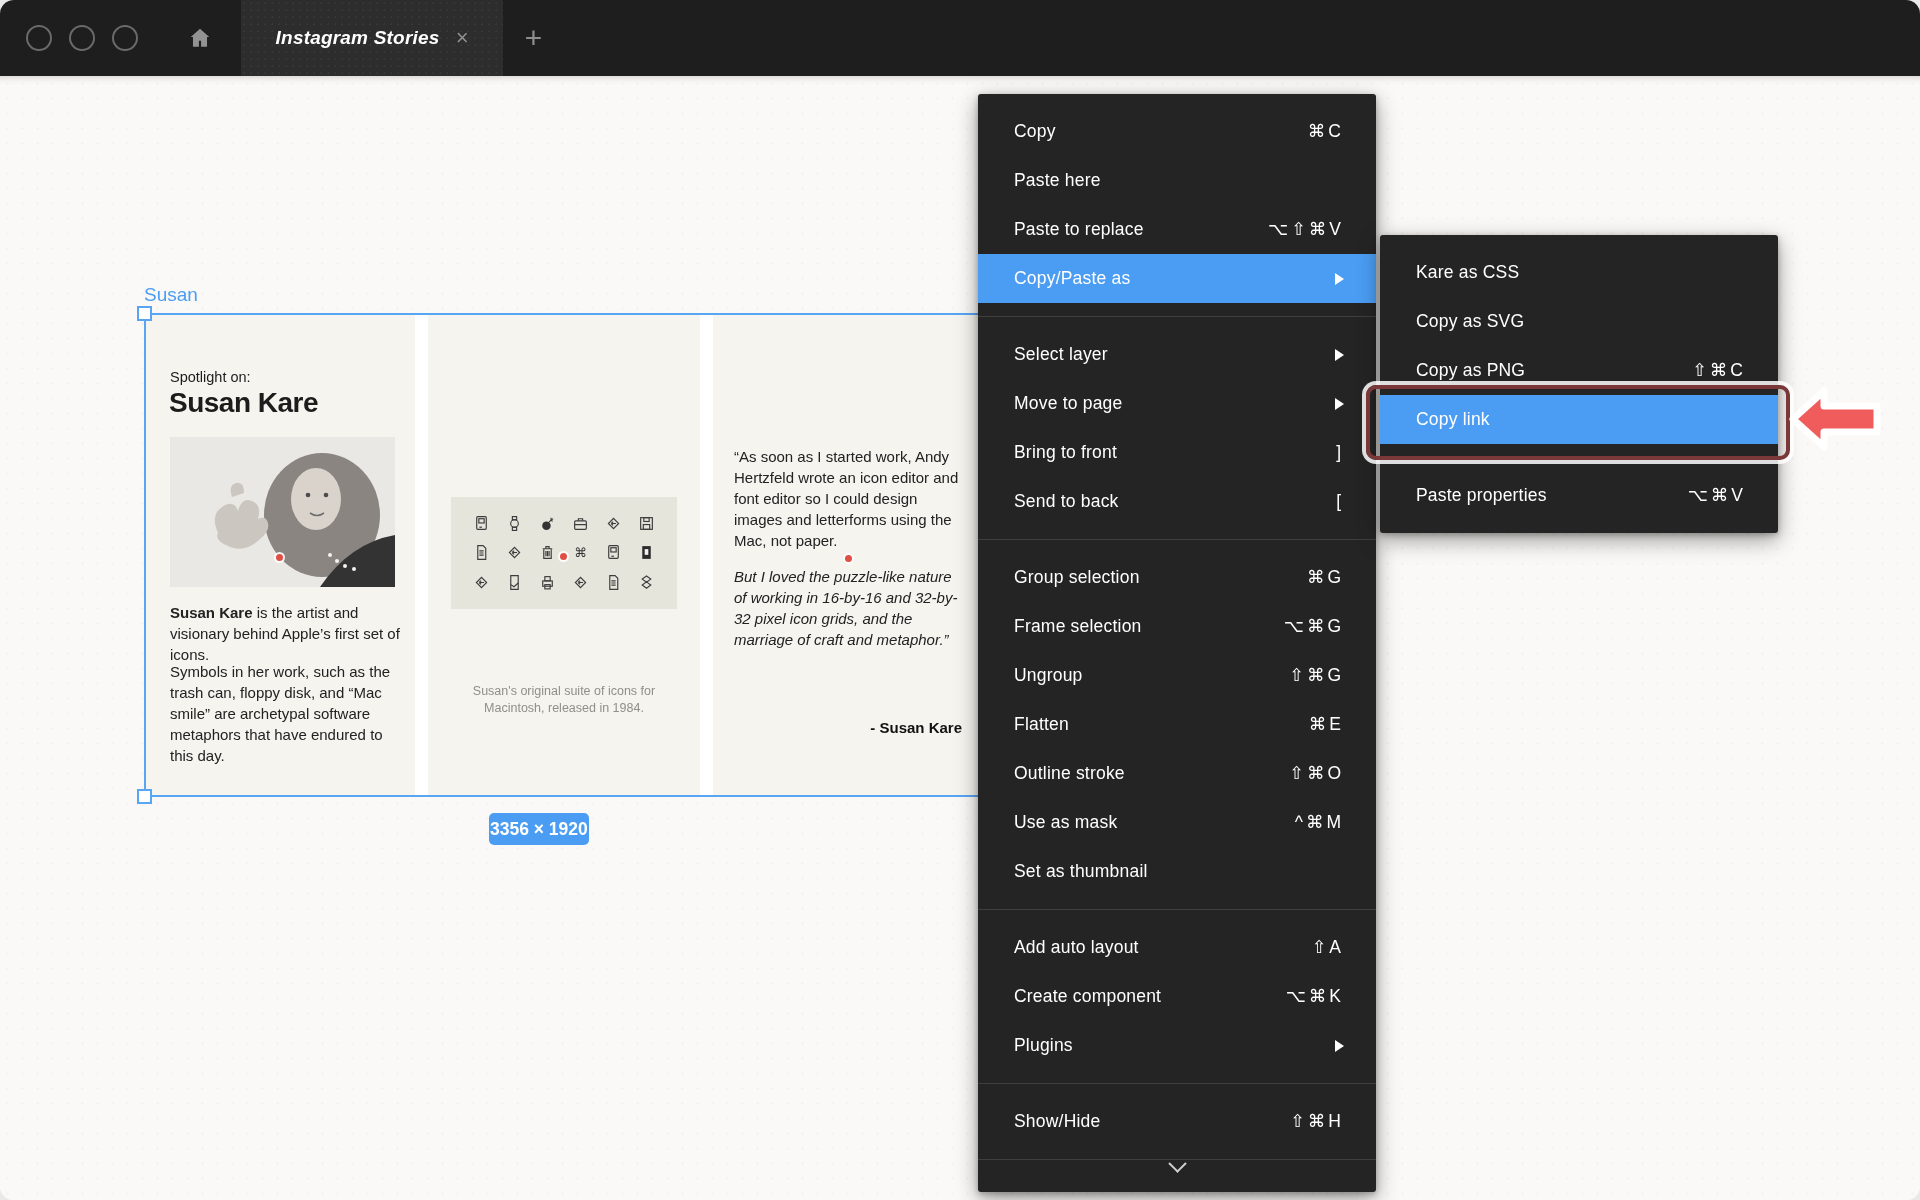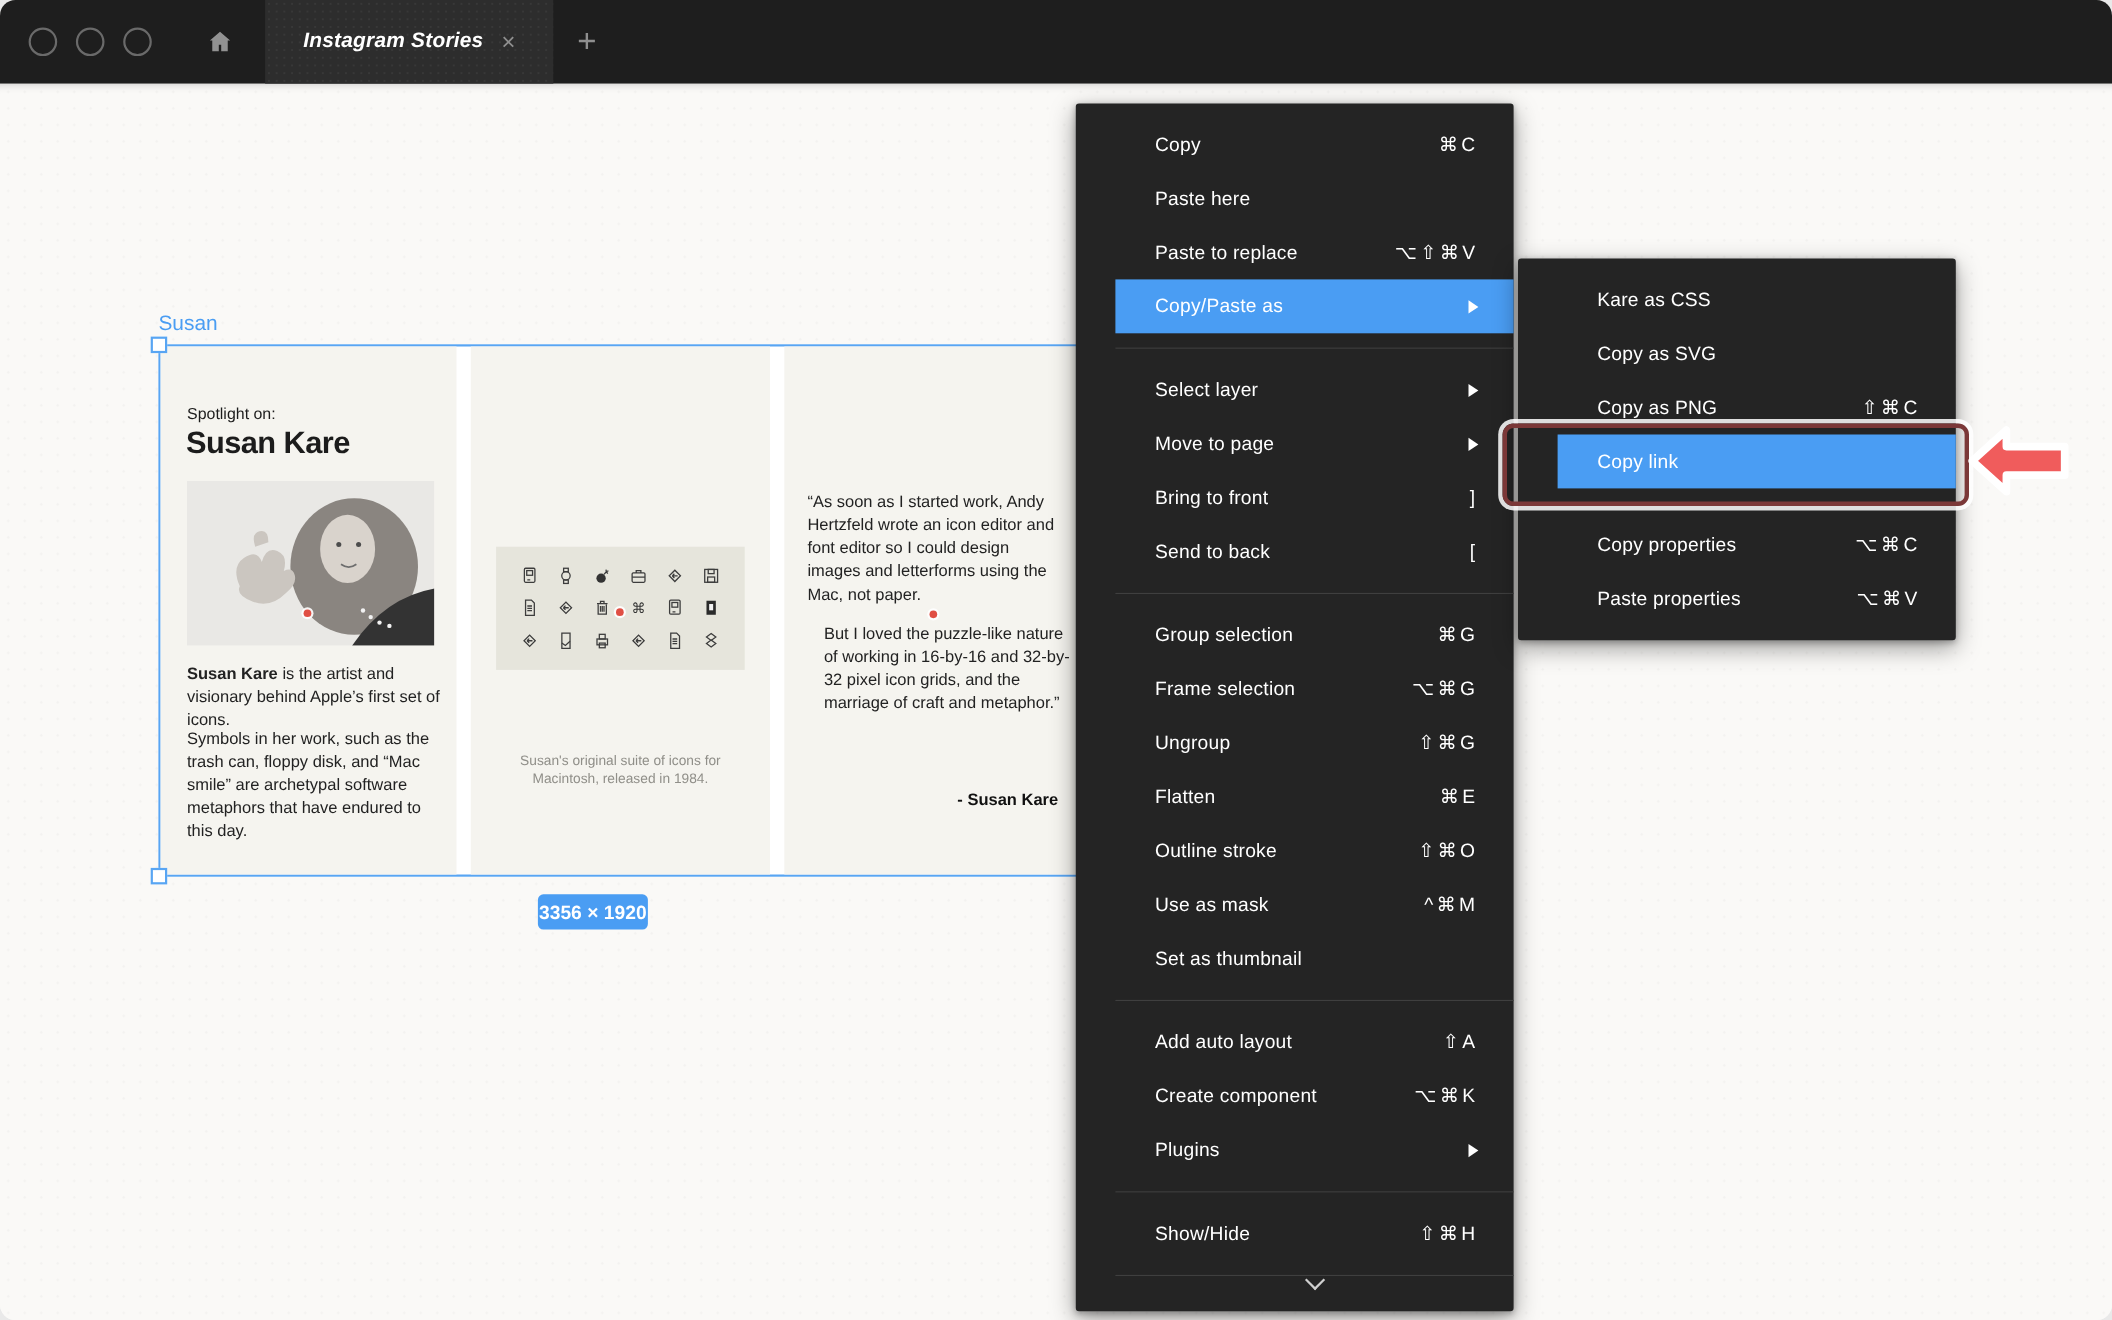--- a/index.html
+++ b/index.html
@@ -35,21 +35,21 @@
               align-items:center;justify-items:center;padding:12px 14px;box-sizing:border-box;}
   .icell svg{display:block;}
   .caption{font-size:12.5px;line-height:17px;color:#908F89;text-align:center;}
   .attr{font-size:15px;font-weight:700;text-align:right;color:#111;}
   .dim-badge{position:absolute;left:489px;top:737px;height:32px;padding:0 1px;background:var(--accent);
              border-radius:5px;color:#fff;font-size:17.5px;font-weight:700;display:flex;align-items:center;z-index:6;}
   .reddot{position:absolute;width:7px;height:7px;border-radius:50%;background:#E04F44;
           box-shadow:0 0 0 2px rgba(255,255,255,.9);z-index:7;}
   
   .menu{position:absolute;width:398px;background:#242424;border-radius:3px;color:#fff;
-        box-shadow:0 7px 22px rgba(0,0,0,.38),0 2px 6px rgba(0,0,0,.25);box-sizing:border-box;padding-left:36px;}
+        box-shadow:0 7px 22px rgba(0,0,0,.38),0 2px 6px rgba(0,0,0,.25);box-sizing:border-box;}
   .menu-section{padding:13px 0;border-bottom:1px solid #3F3F3F;}
   .menu-section:last-child{border-bottom:none;}
   .mi{height:49px;display:flex;align-items:center;padding:0 32px 0 36px;font-size:17.5px;}
   .mi .lbl{flex:1;letter-spacing:.2px;}
   .mi .sc{letter-spacing:3px;white-space:nowrap;}
   .mi .arr{width:0;height:0;border-left:9px solid #fff;border-top:6px solid transparent;border-bottom:6px solid transparent;}
   .mi.hl{background:var(--accent);}
   .chevron-row{height:32px;display:flex;align-items:flex-start;justify-content:center;}
   .chev{width:11px;height:11px;border-right:2.5px solid #cfcfcf;border-bottom:2.5px solid #cfcfcf;
         transform:rotate(45deg) translate(-2px,-2px);}
@@ -236,21 +236,21 @@
               <path d="M8 7.4l4 3-4 3-4-3z"></path>
             </svg>
           </span>
         </div>
       <div class="p-txt caption" style="left:282px;top:368px;width:272px;">
         <div>Susan's original suite of icons for</div>
         <div>Macintosh, released in 1984.</div>
       </div>
 
       <div class="p-txt body-txt" style="left:588px;top:131px;width:232px;">“As soon as I started work, Andy Hertzfeld wrote an icon editor and font editor so I could design images and letterforms using the Mac, not paper.</div>
-      <div class="p-txt body-txt" style="left:603px;top:251px;width:234px;">But I loved the puzzle-like nature of working in 16-by-16 and 32-by-32 pixel icon grids, and the marriage of craft and metaphor.”</div>
+      <div class="p-txt body-txt" style="left:588px;top:251px;width:234px;font-style:italic;">But I loved the puzzle-like nature of working in 16-by-16 and 32-by-32 pixel icon grids, and the marriage of craft and metaphor.”</div>
       <div class="p-txt attr" style="left:588px;top:404px;width:228px;">- Susan Kare</div>
     </div>
 
     <div class="handle" style="left:137px;top:230px;"></div>
     <div class="handle" style="left:137px;top:713px;"></div>
 
     <div class="reddot" style="left:276px;top:478px;"></div>
     <div class="reddot" style="left:560px;top:477px;"></div>
     <div class="reddot" style="left:845px;top:479px;"></div>
 
@@ -356,24 +356,20 @@
           </div>
           <div class="mi">
             <span class="lbl">Copy as PNG</span>
             <span class="sc">⇧⌘C</span>
           </div>
           <div class="mi hl">
             <span class="lbl">Copy link</span>
           </div>
         </div>
         <div class="menu-section">
-          <div class="mi">
-            <span class="lbl">Copy properties</span>
-            <span class="sc">⌥⌘C</span>
-          </div>
           <div class="mi">
             <span class="lbl">Paste properties</span>
             <span class="sc">⌥⌘V</span>
           </div>
         </div>
       </div>
 
     <div class="annot"></div>
     <svg class="red-arrow" width="98" height="78" viewBox="0 0 98 78">
       <path d="M7 39 38 11v15h53v26H38v15z" fill="#F05C5C" stroke="#fff" stroke-width="7" stroke-linejoin="round"></path>

